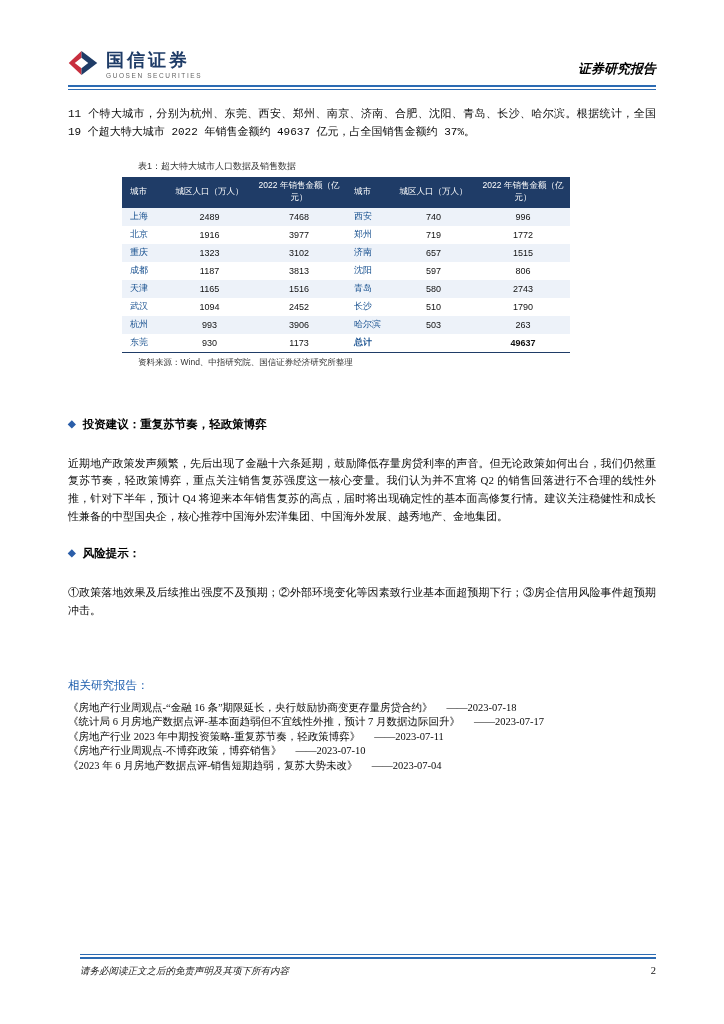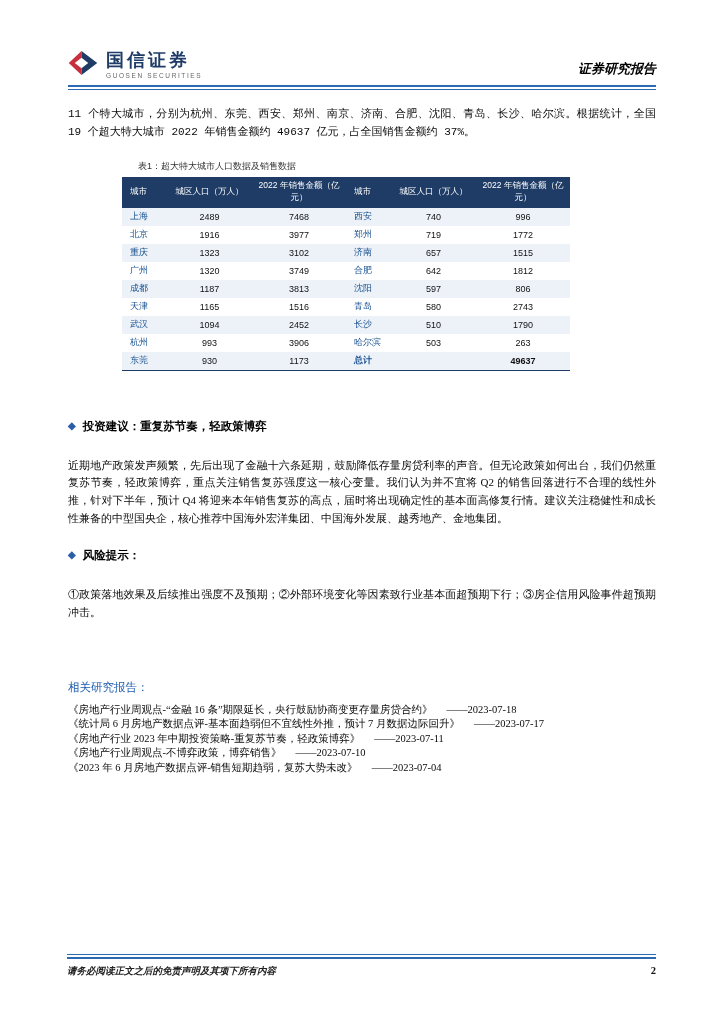--- a/index.html
+++ b/index.html
@@ -43,21 +43,21 @@
   .diamond { color:#2b5ea9; font-size:10px; position:relative; top:-1px; }
   .para { margin-top:23px; font-size:11px; line-height:1.62; text-align:justify; }
 
   
   .rel-title { margin-top:58px; font-family:"Liberation Sans",sans-serif; font-weight:normal; font-size:11.5px; color:#1b5cad; }
   .rel-list { margin-top:8px; }
   .rel-item { font-size:10.5px; line-height:14.6px; white-space:nowrap; }
   .rel-item .date { margin-left:14px; }
 
   
-  .footer { position:absolute; left:67px; right:68px; bottom:46px;font-weight:bold; }
+  .footer { position:absolute; left:80px; right:68px; bottom:46px; }
   .f-rule { height:5px; border-top:1px solid #2c6bb3; border-bottom:2px solid #2c6bb3; margin-bottom:6px; }
   .f-row { display:flex; justify-content:space-between; align-items:baseline; }
   .f-disc { font-style:italic; font-size:9.5px; color:#222; }
   .f-page { font-size:10.5px; color:#111; }
 </style>
 </head>
 <body>
 
 <div class="page">
 
@@ -120,28 +120,20 @@
           </tr>
         <tr>
             <td class="c">重庆</td>
             <td>1323</td>
             <td>3102</td>
             <td class="c">济南</td>
             <td>657</td>
             <td>1515</td>
           </tr>
         <tr>
-            <td class="c">广州</td>
-            <td>1320</td>
-            <td>3749</td>
-            <td class="c">合肥</td>
-            <td>642</td>
-            <td>1812</td>
-          </tr>
-        <tr>
             <td class="c">成都</td>
             <td>1187</td>
             <td>3813</td>
             <td class="c">沈阳</td>
             <td>597</td>
             <td>806</td>
           </tr>
         <tr>
             <td class="c">天津</td>
             <td>1165</td>
@@ -169,20 +161,21 @@
         <tr>
             <td class="c">东莞</td>
             <td>930</td>
             <td>1173</td>
             <td class="c b">总计</td>
             <td></td>
             <td class="b">49637</td>
           </tr>
       </tbody>
     </table>
+    <div class="tbl-src">资料来源：Wind、中指研究院、国信证券经济研究所整理</div>
   </div>
 
   <div class="sec-head">
     <span class="diamond">◆</span>
     <span>投资建议：重复苏节奏，轻政策博弈</span>
   </div>
   <p class="para">近期地产政策发声频繁，先后出现了金融十六条延期，鼓励降低存量房贷利率的声音。但无论政策如何出台，我们仍然重复苏节奏，轻政策博弈，重点关注销售复苏强度这一核心变量。我们认为并不宜将 Q2 的销售回落进行不合理的线性外推，针对下半年，预计 Q4 将迎来本年销售复苏的高点，届时将出现确定性的基本面高修复行情。建议关注稳健性和成长性兼备的中型国央企，核心推荐中国海外宏洋集团、中国海外发展、越秀地产、金地集团。</p>
 
   <div class="sec-head tight">
     <span class="diamond">◆</span>

